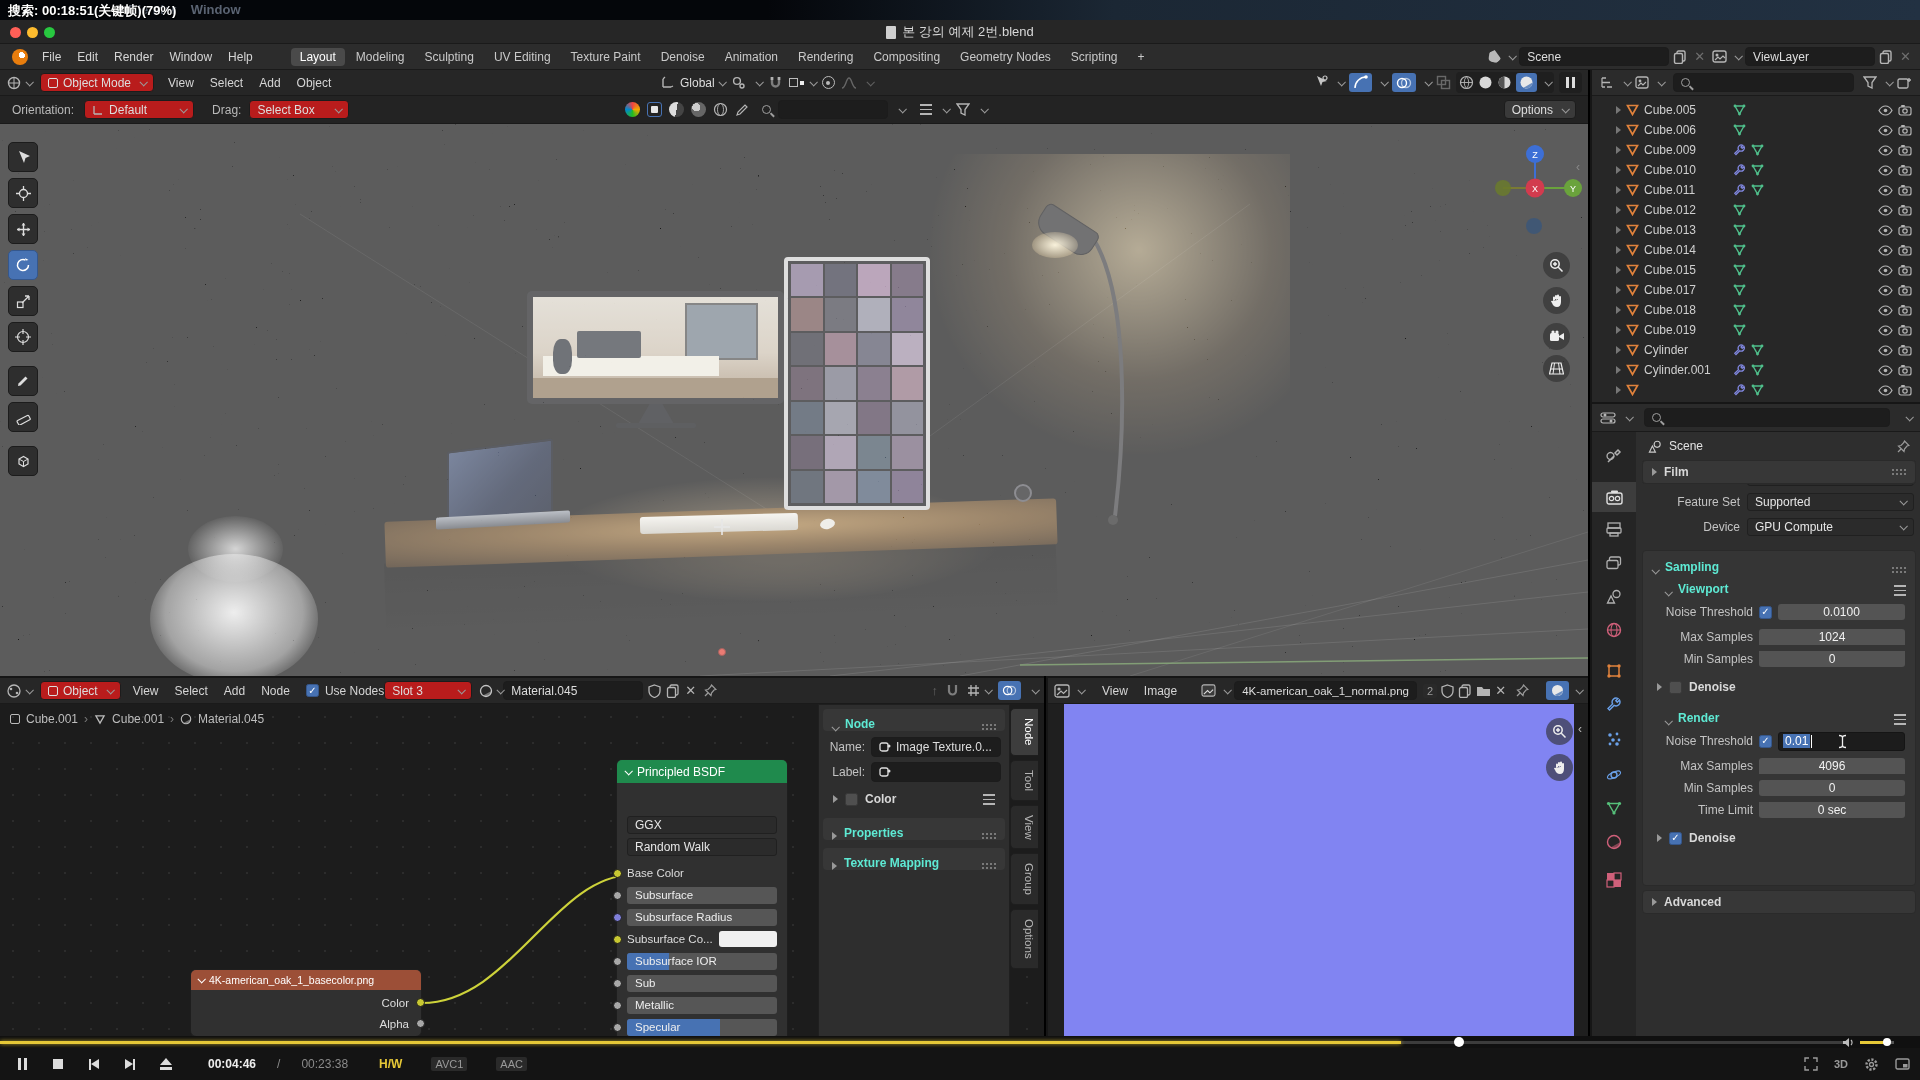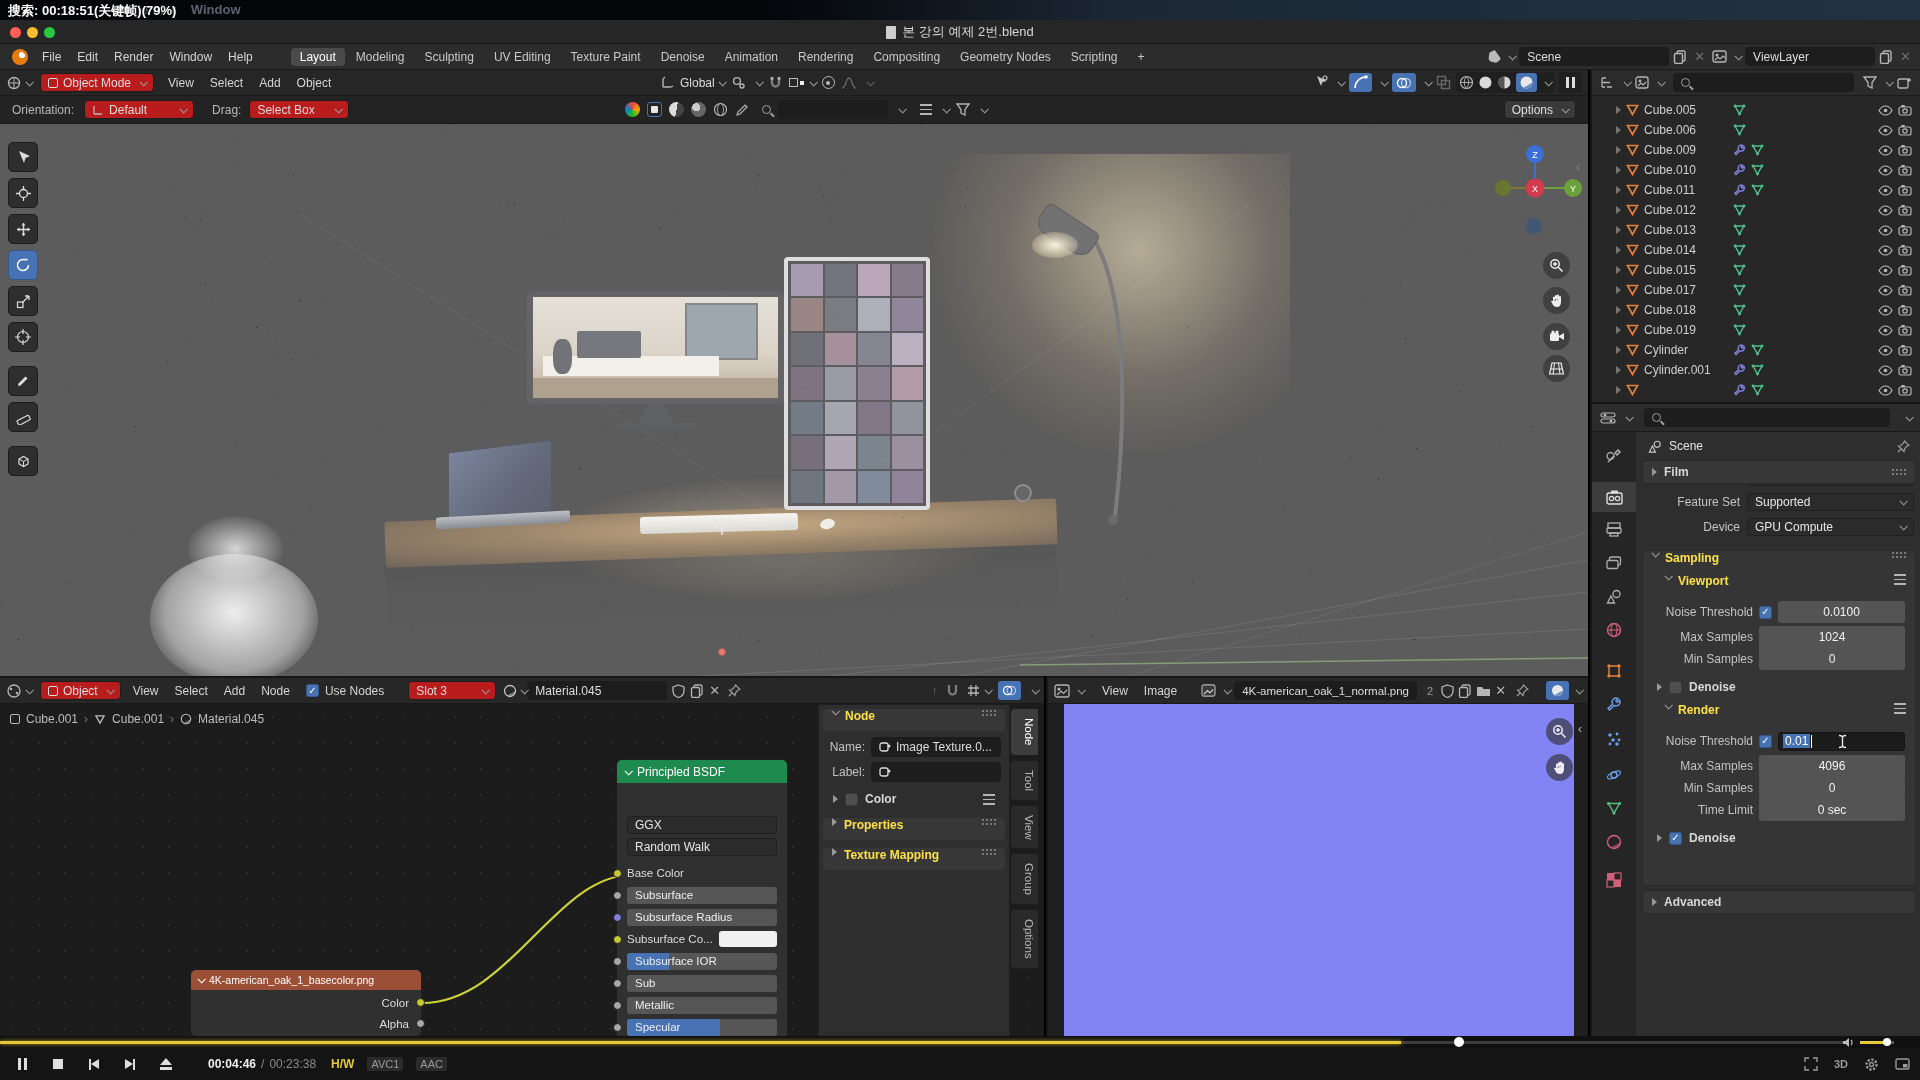--- a/index.html
+++ b/index.html
@@ -13,26 +13,26 @@
 .dots{width:15px;height:8px;background-image:radial-gradient(#7a7a7a 1px,transparent 1.2px);background-size:4px 4px;flex:none}
 .listico{width:12px;height:11px;background:repeating-linear-gradient(#b5b5b5 0 1.6px,transparent 1.6px 4.6px);flex:none}
 .mag{position:relative;width:9px;height:9px;border:1.5px solid #9f9f9f;border-radius:50%;flex:none}
 .mag::after{content:"";position:absolute;width:5px;height:1.5px;background:#9f9f9f;transform:rotate(45deg);left:7px;top:8px}
 .cb{width:13px;height:13px;border-radius:2.5px;background:#4f4f4f;border:1px solid #393939;flex:none;display:flex;align-items:center;justify-content:center}
 .cb.on{background:#4772b3;border-color:#35578c}
 .cb.on::after{content:"✓";color:#fff;font-size:10px;line-height:1}
 .menu{padding:0 8px;color:#d5d5d5;cursor:default}
 .pill{display:flex;align-items:center;background:#b91c1c;border:1px solid #1c1c1c;border-radius:4px;height:19px;padding:0 7px;gap:5px;color:#ddd}
 .hdr{background:#272727;border-bottom:1px solid #1a1a1a}
-.vfield{background:#545454;border-radius:3px;height:22px;display:flex;align-items:center;justify-content:center;color:#f2f2f2}
+.vfield{background:#545454;border-radius:3px;height:16px;display:flex;align-items:center;justify-content:center;color:#f2f2f2}
 .ddown{background:#2b2b2b;border:1px solid #202020;border-radius:3px;height:18px;display:flex;align-items:center;color:#e6e6e6;padding:0 7px}
 .ddown .chv{margin-left:auto}
 .plabel{color:#c3c3c3;text-align:right}
 .secblock{position:absolute;left:6px;right:6px;background:#353535;border-radius:4px;border:1px solid #2a2a2a}
-.sechead{display:flex;align-items:flex-start;gap:7px;height:23px;padding:0 9px;color:#fde047;font-weight:bold}
+.sechead{display:flex;align-items:flex-end;gap:7px;height:23px;padding:0 9px;color:#5eead4;font-weight:bold}
 .collapsec{display:flex;align-items:center;gap:7px;padding:0 9px;color:#d8d8d8;font-weight:bold;position:absolute;left:6px;right:6px;height:24px;background:#373737;border-radius:4px;border:1px solid #2a2a2a}
 .collapsec .dots{margin-left:auto}
 .outrow{display:flex;align-items:center;height:20px;padding:0 8px 0 24px;gap:5px}
 .o-name{width:84px;color:#cfcfcf;font-size:12px;overflow:hidden;white-space:nowrap}
 svg{display:block;flex:none}
 .vpbtn{position:absolute;width:27px;height:27px;border-radius:50%;background:rgba(46,46,46,.62);display:flex;align-items:center;justify-content:center}
 .bsdfrow{position:relative;display:flex;align-items:center;height:22px;padding:0 10px;gap:6px}
 .sock{position:absolute;left:-4px;width:9px;height:9px;border-radius:50%;border:1px solid #1a1a1a}
 .bsdfrow .slider{position:relative;flex:1;height:17px;background:#565656;border-radius:3px;overflow:hidden;display:flex;align-items:center}
 .bsdfrow .fill{position:absolute;left:0;top:0;bottom:0;background:#4772b3}
@@ -1127,21 +1127,21 @@
         </span>
       <div class="row" style="margin-left:4px">
 
       <span class="menu">View</span>
           <span class="menu">Select</span>
           <span class="menu">Add</span>
           <span class="menu">Node</span>
         </div>
       <span class="cb on" style="margin-left:8px"></span>
       <span style="margin-left:6px;color:#d5d5d5">Use Nodes</span>
-      <span class="pill" style="margin-left:24px;width:88px">
+      <span class="pill" style="width:88px">
           <span>Slot 3</span>
           <span class="chv" style="margin-left:auto"></span>
         </span>
       <span class="shead-ic">
           <svg width="14" height="14" viewBox="0 0 14 14">
             <circle cx="7" cy="7" r="5.5" fill="none" stroke="#c5c5c5" stroke-width="1.3"></circle>
             <path d="M12.5 7A5.5 5.5 0 0 1 4 11.6" fill="#c5c5c5" opacity=".5"></path>
           </svg>
           <span class="chv"></span>
         </span>
@@ -1443,21 +1443,21 @@
         <span style="width:0;height:0;border-right:8px solid #ddd;border-top:5.5px solid transparent;border-bottom:5.5px solid transparent"></span>
       </span>
     <span class="pbtn">
         <span style="width:0;height:0;border-left:8px solid #ddd;border-top:5.5px solid transparent;border-bottom:5.5px solid transparent"></span>
         <span style="width:2.5px;height:11px;background:#ddd"></span>
       </span>
     <span class="pbtn" style="flex-direction:column">
         <span style="width:0;height:0;border-bottom:7px solid #ddd;border-left:6px solid transparent;border-right:6px solid transparent"></span>
         <span style="width:12px;height:2.5px;background:#ddd;margin-top:2px"></span>
       </span>
-    <span class="row" style="margin-left:18px;gap:5px;font-size:12px">
+    <span class="row" style="margin-left:18px;gap:21px;font-size:12px">
       <span style="color:#eee;font-weight:bold">00:04:46</span>
       <span style="color:#8a8a8a">/</span>
       <span style="color:#8a8a8a">00:23:38</span>
       <span style="color:#e6c837;font-weight:bold;margin-left:10px">H/W</span>
       <span class="badge">AVC1</span>
       <span class="badge">AAC</span>
     </span>
     <span class="row" style="margin-left:auto;gap:16px;color:#9a9a9a">
       <svg width="14" height="14" viewBox="0 0 14 14">
           <path d="M1 5V1h4M9 1h4v4M13 9v4H9M5 13H1V9" fill="none" stroke="#9a9a9a" stroke-width="1.4"></path>

